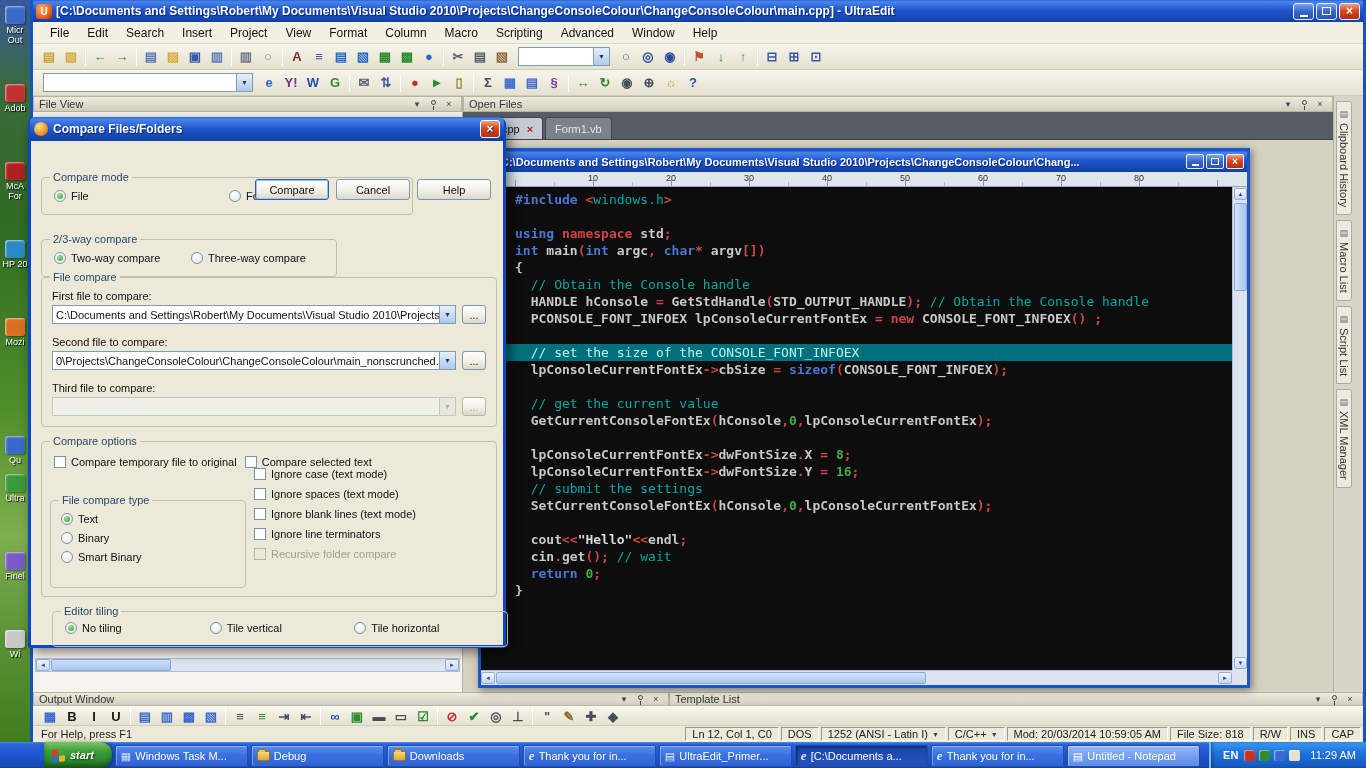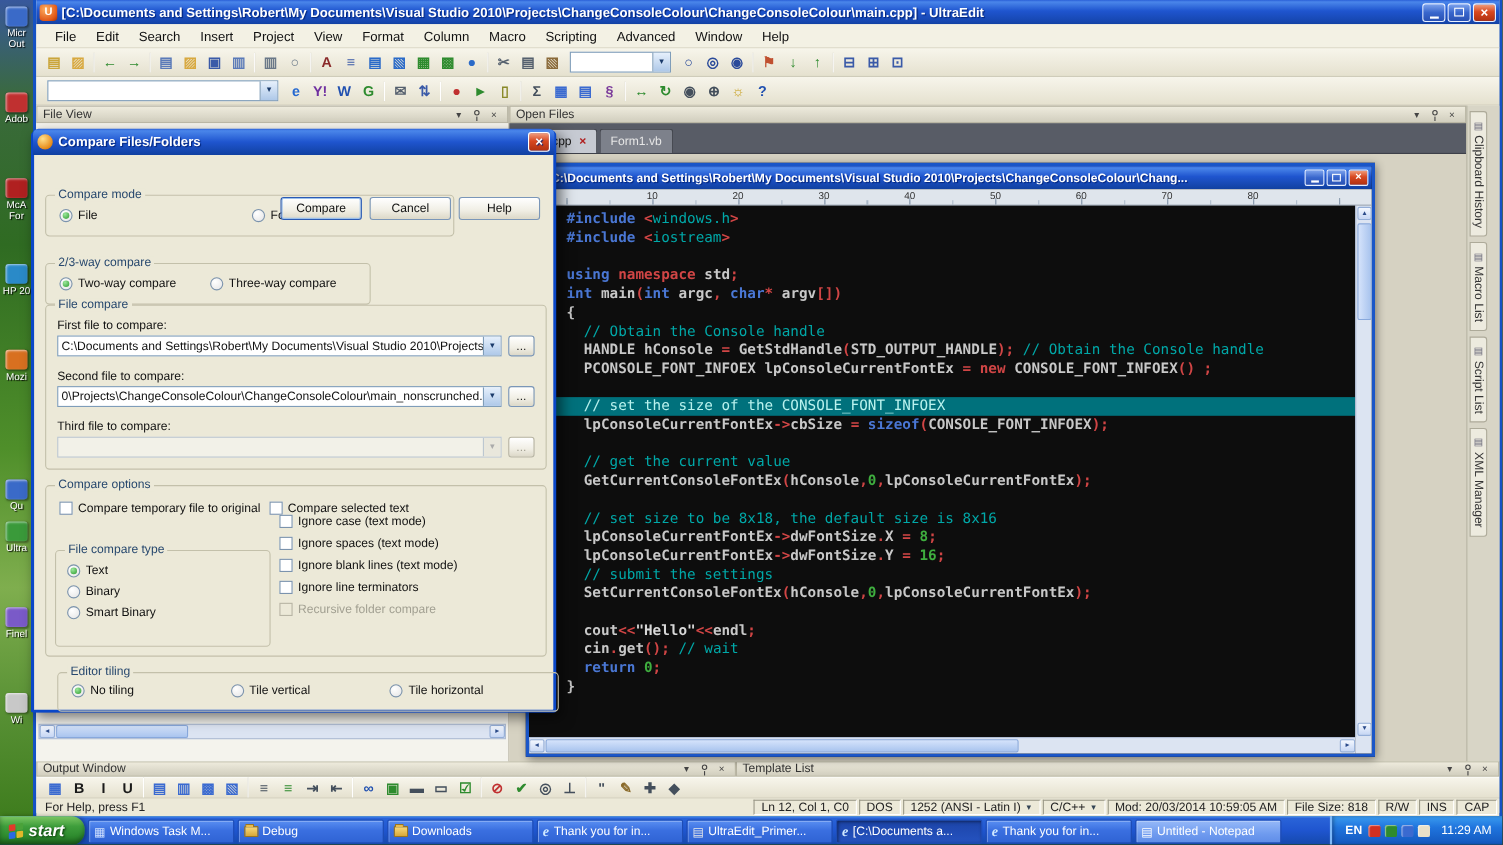--- a/index.html
+++ b/index.html
@@ -145,22 +145,22 @@
   .browse-btn{width:24px;height:19px;border:1px solid #7a96b8;border-radius:3px;background:linear-gradient(180deg,#fff,#f0eee4 60%,#dcd8c8);font-size:11px;color:#222;font-family:inherit;}
   .browse-btn.disabled{color:#a2a092;border-color:#b8b5a5;}
   #dlg-buttons{position:absolute;right:12px;top:38px;display:flex;gap:7px;}
   .xp-btn{width:74px;height:21px;border-radius:3px;border:1px solid #7a96b8;background:linear-gradient(180deg,#fff,#f0eee4 60%,#dcd8c8);font-size:11px;color:#111;font-family:inherit;}
   .xp-btn.default{border:1px solid #2a5ab4;box-shadow:0 0 0 1px #9cc0ea inset;}
 
   
   #taskbar{position:absolute;left:0;right:0;bottom:0;height:26px;z-index:100;display:flex;align-items:center;
     background:linear-gradient(180deg,#4a8df0 0%,#2963d8 8%,#1f55cf 50%,#164aaf 95%,#123f96 100%);}
   #start{height:26px;padding:0 18px 0 8px;border-radius:0 12px 12px 0;display:flex;align-items:center;gap:5px;color:#fff;
-    font-weight:bold;font-style:italic;font-size:15px;text-shadow:1px 1px 2px #0a3a0a;
-    background:linear-gradient(180deg,#7cc763 0%,#3f9e3c 35%,#2e8b2e 70%,#1f6e1f 100%);box-shadow:inset 0 -3px 5px rgba(0,0,0,.3),2px 0 4px rgba(0,0,0,.35);}
+    font-weight:bold;font-style:italic;font-size:11px;text-shadow:1px 1px 2px #0a3a0a;
+    background:linear-gradient(180deg,#7cc763 0%,#3f9e3c 35%,#2e8b2e 70%,#1f6e1f 100%);box-shadow:inset 0 -3px 5px rgba(0,0,0,.3),2px 0 4px rgba(0,0,0,.35);margin-left:44px;}
   .flag{display:grid;grid-template-columns:6px 6px;grid-template-rows:6px 6px;gap:1px;transform:skewY(-8deg);}
   .flag i{display:block;border-radius:1px;}
   #tasks{display:flex;align-items:center;height:100%;padding-top:2px;flex:1;overflow:hidden;}
   .task{width:133px;height:22px;margin-left:3px;border-radius:2px;border:1px solid #1e4cb4;color:#fff;font-size:11px;
     display:flex;align-items:center;gap:4px;padding:0 5px;overflow:hidden;white-space:nowrap;flex:none;
     background:linear-gradient(180deg,#5a8ff2,#3a6fe0 45%,#2f63d4);box-shadow:inset 1px 1px 0 rgba(255,255,255,.35);}
   .task.active{background:linear-gradient(180deg,#1c44a8,#2553c0);box-shadow:inset 1px 1px 3px rgba(0,0,0,.5);}
   .task.light{background:linear-gradient(180deg,#96b9f8,#6f9bef 60%,#5f8de8);}
   .task-label{overflow:hidden;text-overflow:clip;}
   .task-ic{flex:none;font-size:11px;}
@@ -390,36 +390,34 @@
             <span class="ruler-num" style="left: 180px;">20</span>
             <span class="ruler-num" style="left: 258px;">30</span>
             <span class="ruler-num" style="left: 336px;">40</span>
             <span class="ruler-num" style="left: 414px;">50</span>
             <span class="ruler-num" style="left: 492px;">60</span>
             <span class="ruler-num" style="left: 570px;">70</span>
             <span class="ruler-num" style="left: 648px;">80</span>
           </div>
         <div id="code">
             <div class="code-line"><span class="tk-k">#include</span><span class="tk-w"> </span><span class="tk-r">&lt;</span><span class="tk-c">windows.h</span><span class="tk-r">&gt;</span></div>
-            <div class="code-line"><span class="tk-k">#include</span><span class="tk-w"> </span><span class="tk-r">&lt;</span><span class="tk-c">iostream</span><span class="tk-r">&gt;</span></div>
             <div class="code-line">&nbsp;</div>
             <div class="code-line"><span class="tk-k">using</span><span class="tk-w"> </span><span class="tk-r">namespace</span><span class="tk-w"> std</span><span class="tk-r">;</span></div>
             <div class="code-line"><span class="tk-k">int</span><span class="tk-w"> main</span><span class="tk-r">(</span><span class="tk-k">int</span><span class="tk-w"> argc</span><span class="tk-r">,</span><span class="tk-w"> </span><span class="tk-k">char</span><span class="tk-r">*</span><span class="tk-w"> argv</span><span class="tk-r">[])</span></div>
             <div class="code-line"><span class="tk-w">{</span></div>
             <div class="code-line"><span class="tk-w">  </span><span class="tk-c">// Obtain the Console handle</span></div>
             <div class="code-line"><span class="tk-w">  HANDLE hConsole </span><span class="tk-r">=</span><span class="tk-w"> GetStdHandle</span><span class="tk-r">(</span><span class="tk-w">STD_OUTPUT_HANDLE</span><span class="tk-r">);</span><span class="tk-w"> </span><span class="tk-c">// Obtain the Console handle</span></div>
             <div class="code-line"><span class="tk-w">  PCONSOLE_FONT_INFOEX lpConsoleCurrentFontEx </span><span class="tk-r">=</span><span class="tk-w"> </span><span class="tk-r">new</span><span class="tk-w"> CONSOLE_FONT_INFOEX</span><span class="tk-r">()</span><span class="tk-w"> </span><span class="tk-r">;</span></div>
             <div class="code-line">&nbsp;</div>
             <div class="code-line hl"><span class="tk-w">  </span><span class="tk-c">// set the size of the CONSOLE_FONT_INFOEX</span></div>
             <div class="code-line"><span class="tk-w">  lpConsoleCurrentFontEx</span><span class="tk-r">-&gt;</span><span class="tk-w">cbSize </span><span class="tk-r">=</span><span class="tk-w"> </span><span class="tk-k">sizeof</span><span class="tk-r">(</span><span class="tk-w">CONSOLE_FONT_INFOEX</span><span class="tk-r">);</span></div>
             <div class="code-line">&nbsp;</div>
             <div class="code-line"><span class="tk-w">  </span><span class="tk-c">// get the current value</span></div>
             <div class="code-line"><span class="tk-w">  GetCurrentConsoleFontEx</span><span class="tk-r">(</span><span class="tk-w">hConsole</span><span class="tk-r">,</span><span class="tk-n">0</span><span class="tk-r">,</span><span class="tk-w">lpConsoleCurrentFontEx</span><span class="tk-r">);</span></div>
             <div class="code-line">&nbsp;</div>
-            <div class="code-line"><span class="tk-w">  </span><span class="tk-c">// set size to be 8x18, the default size is 8x16</span></div>
             <div class="code-line"><span class="tk-w">  lpConsoleCurrentFontEx</span><span class="tk-r">-&gt;</span><span class="tk-w">dwFontSize</span><span class="tk-r">.</span><span class="tk-w">X </span><span class="tk-r">=</span><span class="tk-w"> </span><span class="tk-n">8</span><span class="tk-r">;</span></div>
             <div class="code-line"><span class="tk-w">  lpConsoleCurrentFontEx</span><span class="tk-r">-&gt;</span><span class="tk-w">dwFontSize</span><span class="tk-r">.</span><span class="tk-w">Y </span><span class="tk-r">=</span><span class="tk-w"> </span><span class="tk-n">16</span><span class="tk-r">;</span></div>
             <div class="code-line"><span class="tk-w">  </span><span class="tk-c">// submit the settings</span></div>
             <div class="code-line"><span class="tk-w">  SetCurrentConsoleFontEx</span><span class="tk-r">(</span><span class="tk-w">hConsole</span><span class="tk-r">,</span><span class="tk-n">0</span><span class="tk-r">,</span><span class="tk-w">lpConsoleCurrentFontEx</span><span class="tk-r">);</span></div>
             <div class="code-line">&nbsp;</div>
             <div class="code-line"><span class="tk-w">  cout</span><span class="tk-r">&lt;&lt;</span><span class="tk-s">"Hello"</span><span class="tk-r">&lt;&lt;</span><span class="tk-w">endl</span><span class="tk-r">;</span></div>
             <div class="code-line"><span class="tk-w">  cin</span><span class="tk-r">.</span><span class="tk-w">get</span><span class="tk-r">();</span><span class="tk-w"> </span><span class="tk-c">// wait</span></div>
             <div class="code-line"><span class="tk-w">  </span><span class="tk-k">return</span><span class="tk-w"> </span><span class="tk-n">0</span><span class="tk-r">;</span></div>
             <div class="code-line"><span class="tk-w">}</span></div>
           </div>

